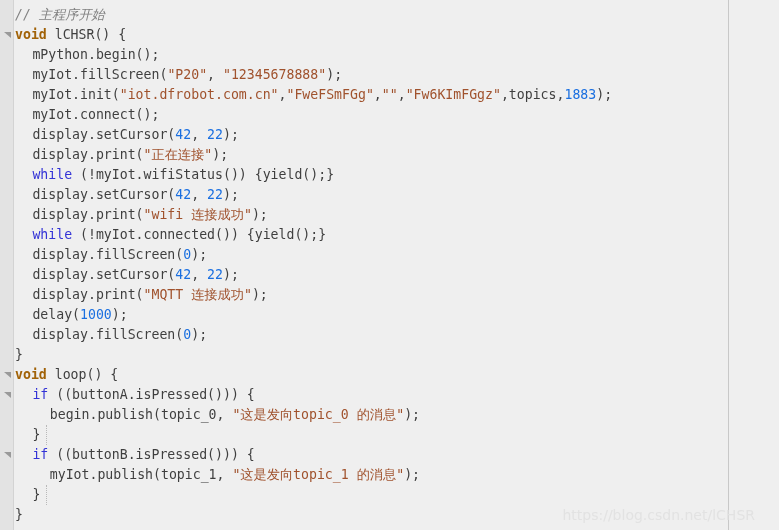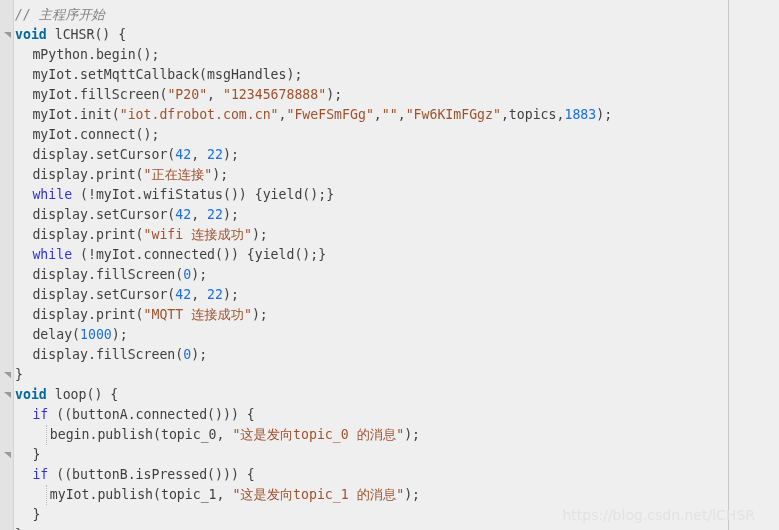--- a/index.html
+++ b/index.html
@@ -65,21 +65,21 @@
   .fold-arrow svg { display: block; margin: 7px auto 0; }
   
   .indent-guide {
     position: absolute;
     width: 1px;
     background: transparent;
     border-left: 1px dotted #b9b9b9;
   }
   
   .cmt  { color: #808080; font-style: italic; }
-  .kw   { color: #0369a1; font-weight: bold; }
+  .kw   { color: #a16207; font-weight: bold; }
   .kw2  { color: #3232d6; }
   .plain{ color: #3f3f3f; }
   .str  { color: #a0522d; }
   .num  { color: #1a6fe0; }
   
   #watermark {
     position: absolute;
     right: 24px;
     bottom: 5px;
     color: #e2e2e2;
@@ -117,38 +117,37 @@
         </svg>
       </div>
     </div>
 
   <div id="ruler"></div>
 
   <div id="code-area">
       <div class="line"><span style="display: inline-block; width: 0px;"></span><span class="cmt">// 主程序开始</span></div>
       <div class="line"><span style="display: inline-block; width: 0px;"></span><span class="kw">void</span><span class="plain"> lCHSR() {</span></div>
       <div class="line"><span style="display: inline-block; width: 17.4px;"></span><span class="plain">mPython.begin();</span></div>
-      <div class="line"><span style="display: inline-block; width: 17.4px;"></span><span class="plain">myIot.setMqttCallback(msgHandles);</span></div>
       <div class="line"><span style="display: inline-block; width: 17.4px;"></span><span class="plain">myIot.fillScreen(</span><span class="str">"P20"</span><span class="plain">, </span><span class="str">"12345678888"</span><span class="plain">);</span></div>
       <div class="line"><span style="display: inline-block; width: 17.4px;"></span><span class="plain">myIot.init(</span><span class="str">"iot.dfrobot.com.cn"</span><span class="plain">,</span><span class="str">"FweFSmFGg"</span><span class="plain">,</span><span class="str">""</span><span class="plain">,</span><span class="str">"Fw6KImFGgz"</span><span class="plain">,topics,</span><span class="num">1883</span><span class="plain">);</span></div>
       <div class="line"><span style="display: inline-block; width: 17.4px;"></span><span class="plain">myIot.connect();</span></div>
       <div class="line"><span style="display: inline-block; width: 17.4px;"></span><span class="plain">display.setCursor(</span><span class="num">42</span><span class="plain">, </span><span class="num">22</span><span class="plain">);</span></div>
       <div class="line"><span style="display: inline-block; width: 17.4px;"></span><span class="plain">display.print(</span><span class="str">"正在连接"</span><span class="plain">);</span></div>
       <div class="line"><span style="display: inline-block; width: 17.4px;"></span><span class="kw2">while</span><span class="plain"> (!myIot.wifiStatus()) {yield();}</span></div>
       <div class="line"><span style="display: inline-block; width: 17.4px;"></span><span class="plain">display.setCursor(</span><span class="num">42</span><span class="plain">, </span><span class="num">22</span><span class="plain">);</span></div>
       <div class="line"><span style="display: inline-block; width: 17.4px;"></span><span class="plain">display.print(</span><span class="str">"wifi 连接成功"</span><span class="plain">);</span></div>
       <div class="line"><span style="display: inline-block; width: 17.4px;"></span><span class="kw2">while</span><span class="plain"> (!myIot.connected()) {yield();}</span></div>
       <div class="line"><span style="display: inline-block; width: 17.4px;"></span><span class="plain">display.fillScreen(</span><span class="num">0</span><span class="plain">);</span></div>
       <div class="line"><span style="display: inline-block; width: 17.4px;"></span><span class="plain">display.setCursor(</span><span class="num">42</span><span class="plain">, </span><span class="num">22</span><span class="plain">);</span></div>
       <div class="line"><span style="display: inline-block; width: 17.4px;"></span><span class="plain">display.print(</span><span class="str">"MQTT 连接成功"</span><span class="plain">);</span></div>
       <div class="line"><span style="display: inline-block; width: 17.4px;"></span><span class="plain">delay(</span><span class="num">1000</span><span class="plain">);</span></div>
       <div class="line"><span style="display: inline-block; width: 17.4px;"></span><span class="plain">display.fillScreen(</span><span class="num">0</span><span class="plain">);</span></div>
       <div class="line"><span style="display: inline-block; width: 0px;"></span><span class="plain">}</span></div>
       <div class="line"><span style="display: inline-block; width: 0px;"></span><span class="kw">void</span><span class="plain"> loop() {</span></div>
-      <div class="line"><span style="display: inline-block; width: 17.4px;"></span><span class="kw2">if</span><span class="plain"> ((buttonA.connected())) {</span></div>
+      <div class="line"><span style="display: inline-block; width: 17.4px;"></span><span class="kw2">if</span><span class="plain"> ((buttonA.isPressed())) {</span></div>
       <div class="line"><span style="display: inline-block; width: 34.8px;"></span><span class="plain">begin.publish(topic_0, </span><span class="str">"这是发向topic_0 的消息"</span><span class="plain">);</span></div>
       <div class="line"><span style="display: inline-block; width: 17.4px;"></span><span class="plain">}</span></div>
       <div class="line"><span style="display: inline-block; width: 17.4px;"></span><span class="kw2">if</span><span class="plain"> ((buttonB.isPressed())) {</span></div>
       <div class="line"><span style="display: inline-block; width: 34.8px;"></span><span class="plain">myIot.publish(topic_1, </span><span class="str">"这是发向topic_1 的消息"</span><span class="plain">);</span></div>
       <div class="line"><span style="display: inline-block; width: 17.4px;"></span><span class="plain">}</span></div>
       <div class="line"><span style="display: inline-block; width: 0px;"></span><span class="plain">}</span></div>
     </div>
 
   <div id="watermark">https://blog.csdn.net/lCHSR</div>
 

